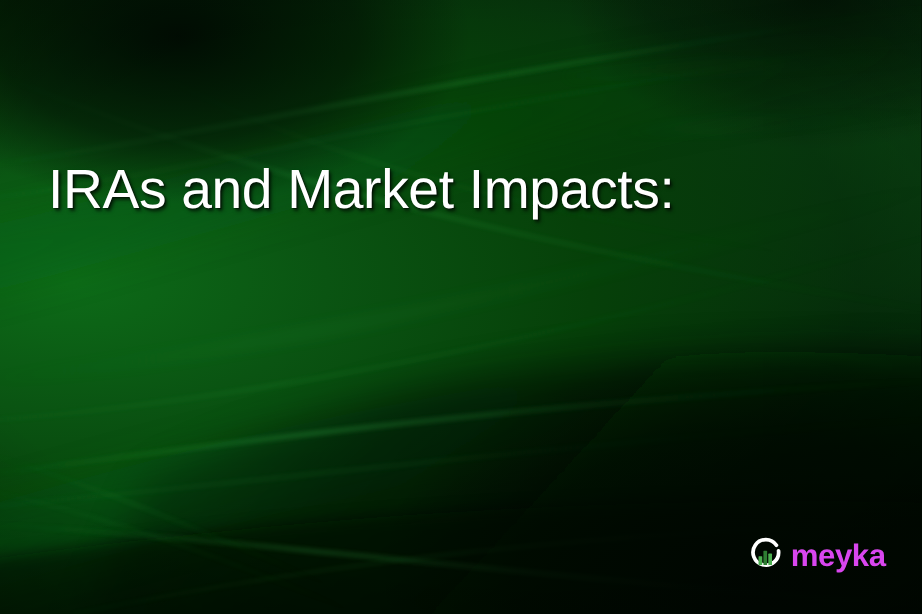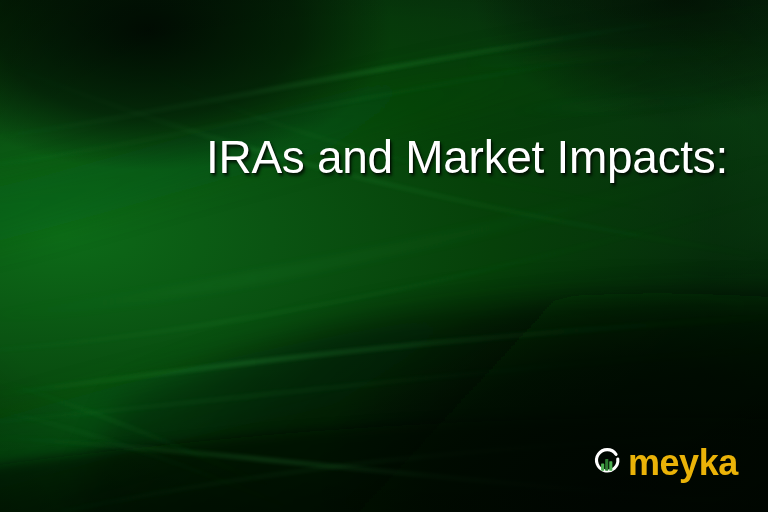--- a/index.html
+++ b/index.html
@@ -48,21 +48,21 @@
   }
 
   .waves { position:absolute; inset:0; }
   .waves svg { display:block; width:768px; height:512px; }
 
   
   .title-block {
     position:absolute;
     left:0; right:0;
     top:128px;
-    text-align:right;
+    text-align:left;
     padding:0 40px;
   }
   .title-line {
     color:#ffffff;
     font-size:46px;
     line-height:58px;
     font-weight:400;
     letter-spacing:-0.3px;
     white-space:nowrap;
     text-shadow:
@@ -75,22 +75,22 @@
     position:absolute;
     right:30px;
     bottom:34px;
     display:flex;
     align-items:center;
     gap:5px;
     height:32px;
   }
   .logo-mark { width:31px; height:31px; display:block; flex:none; }
   .logo-word {
-    color:#eab308;
-    font-size:36px;
+    color:#d946ef;
+    font-size:26px;
     font-weight:700;
     letter-spacing:-0.4px;
     line-height:1;
     position:relative;
     top:1px;
   }
 </style>
 </head>
 <body>
 

